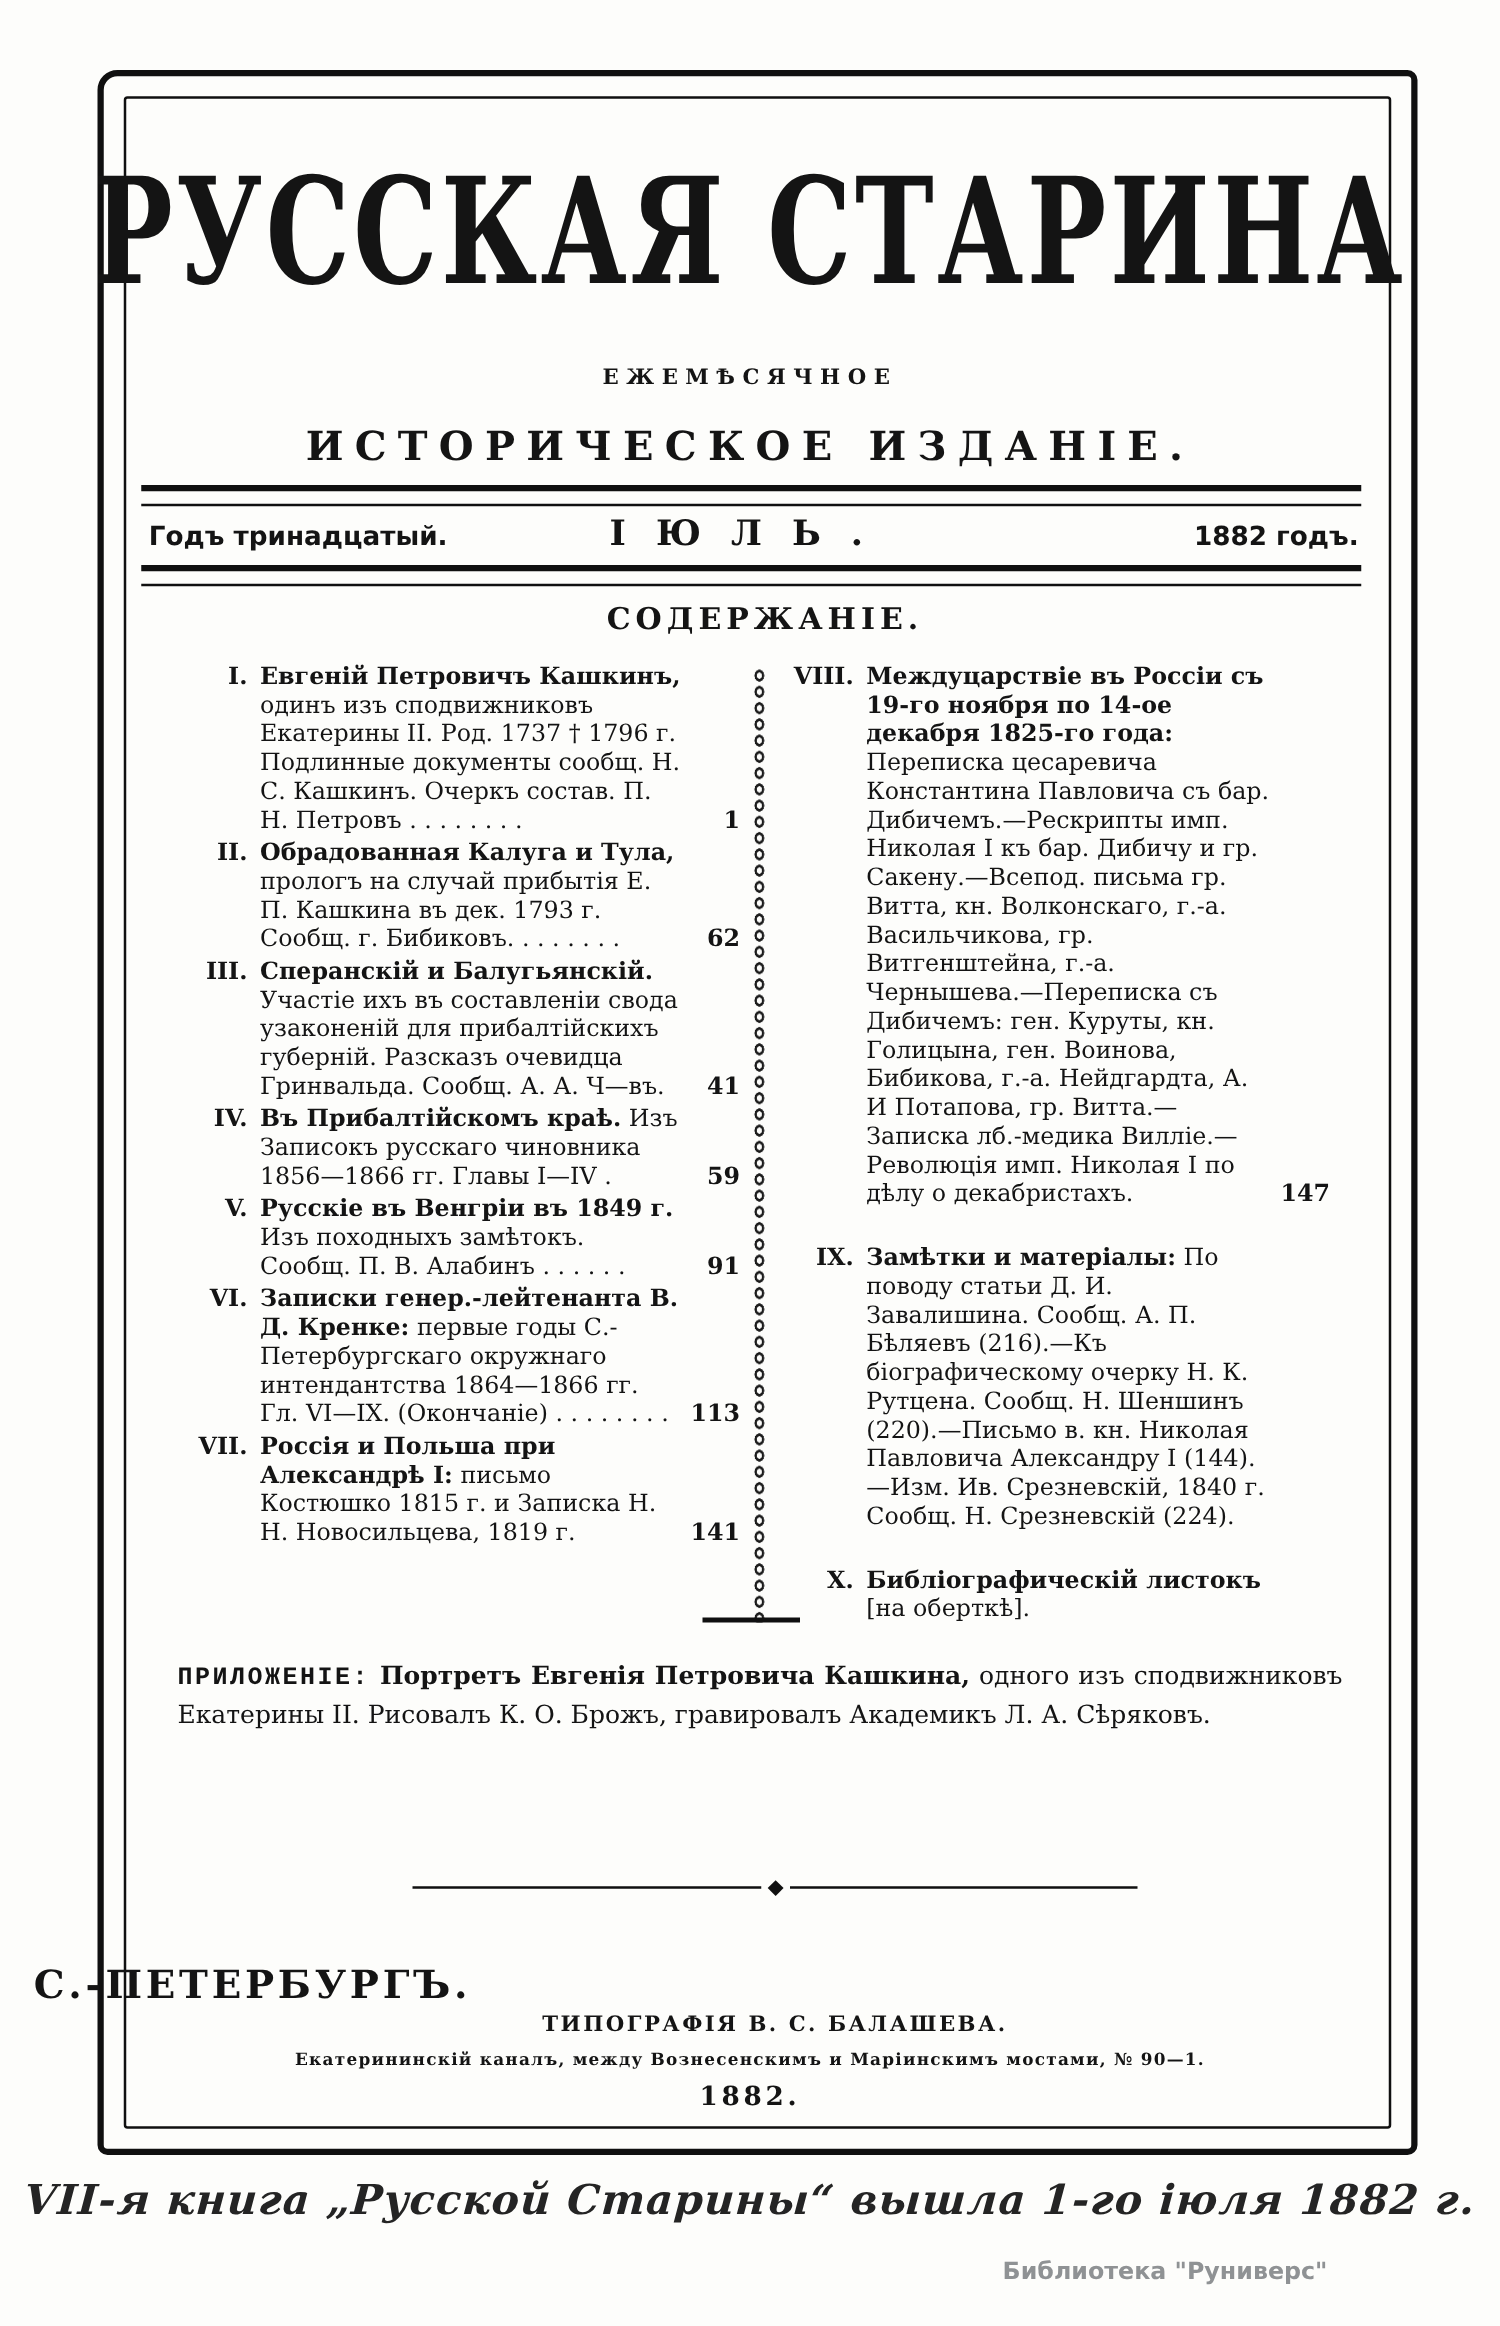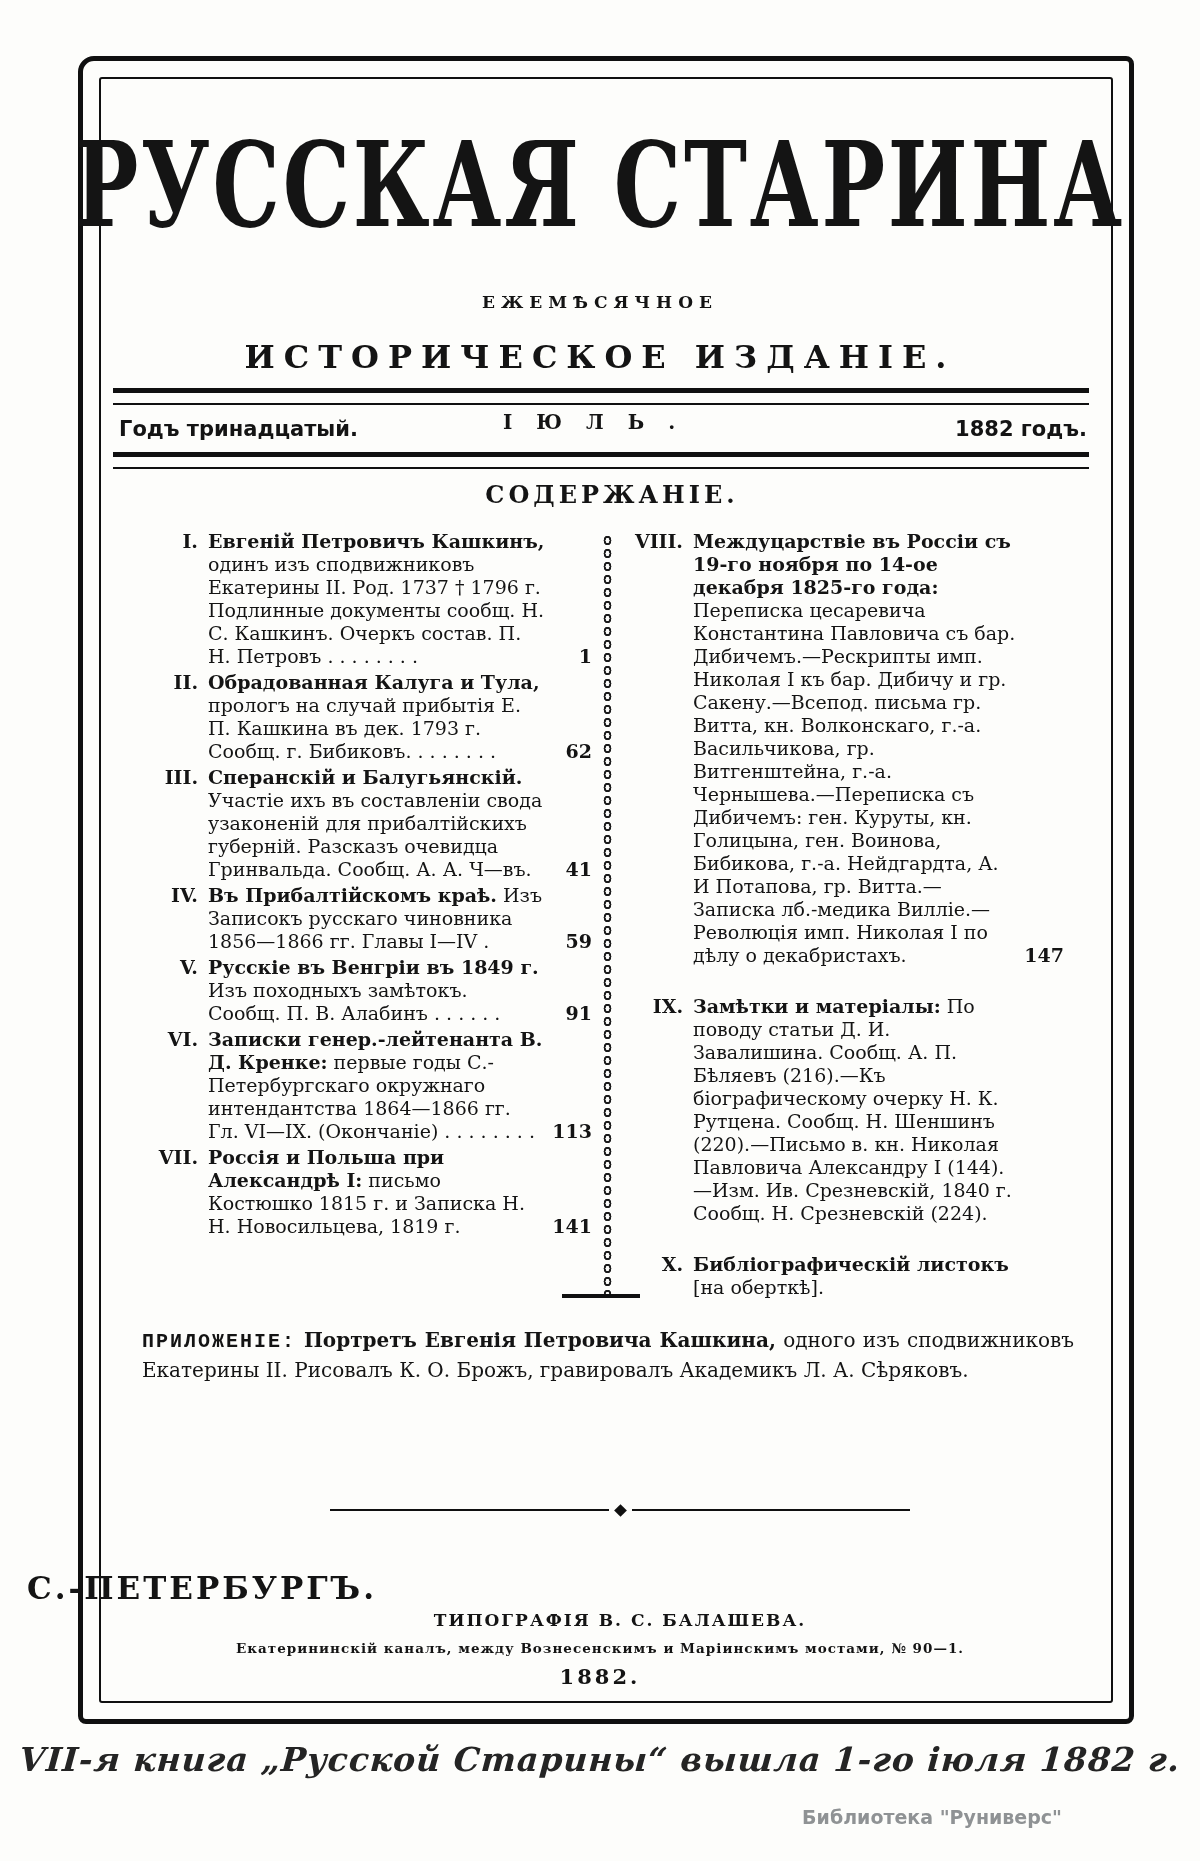--- a/index.html
+++ b/index.html
@@ -42,21 +42,21 @@
   .rule-1{top:388px;}
   .rule-2{top:452px;}
   
   .dateline{position:absolute;top:408px;left:113px;width:976px;height:40px;}
   .dateline-left{
     position:absolute;left:6px;top:9px;
     font-family:"DejaVu Sans","Liberation Sans",sans-serif;font-weight:700;font-size:21px;
   }
   .dateline-center{
     position:absolute;left:50%;transform:translateX(-50%);top:2px;
-    font-weight:700;font-size:20px;letter-spacing:24px;
+    font-weight:700;font-size:28px;letter-spacing:24px;
   }
   .dateline-right{
     position:absolute;right:2px;top:9px;
     font-family:"DejaVu Sans","Liberation Sans",sans-serif;font-weight:700;font-size:21px;
   }
   
   .toc-heading{
     position:absolute;top:480px;left:0;width:100%;text-align:center;
     font-weight:700;font-size:24px;letter-spacing:4px;padding-left:12px;
   }

